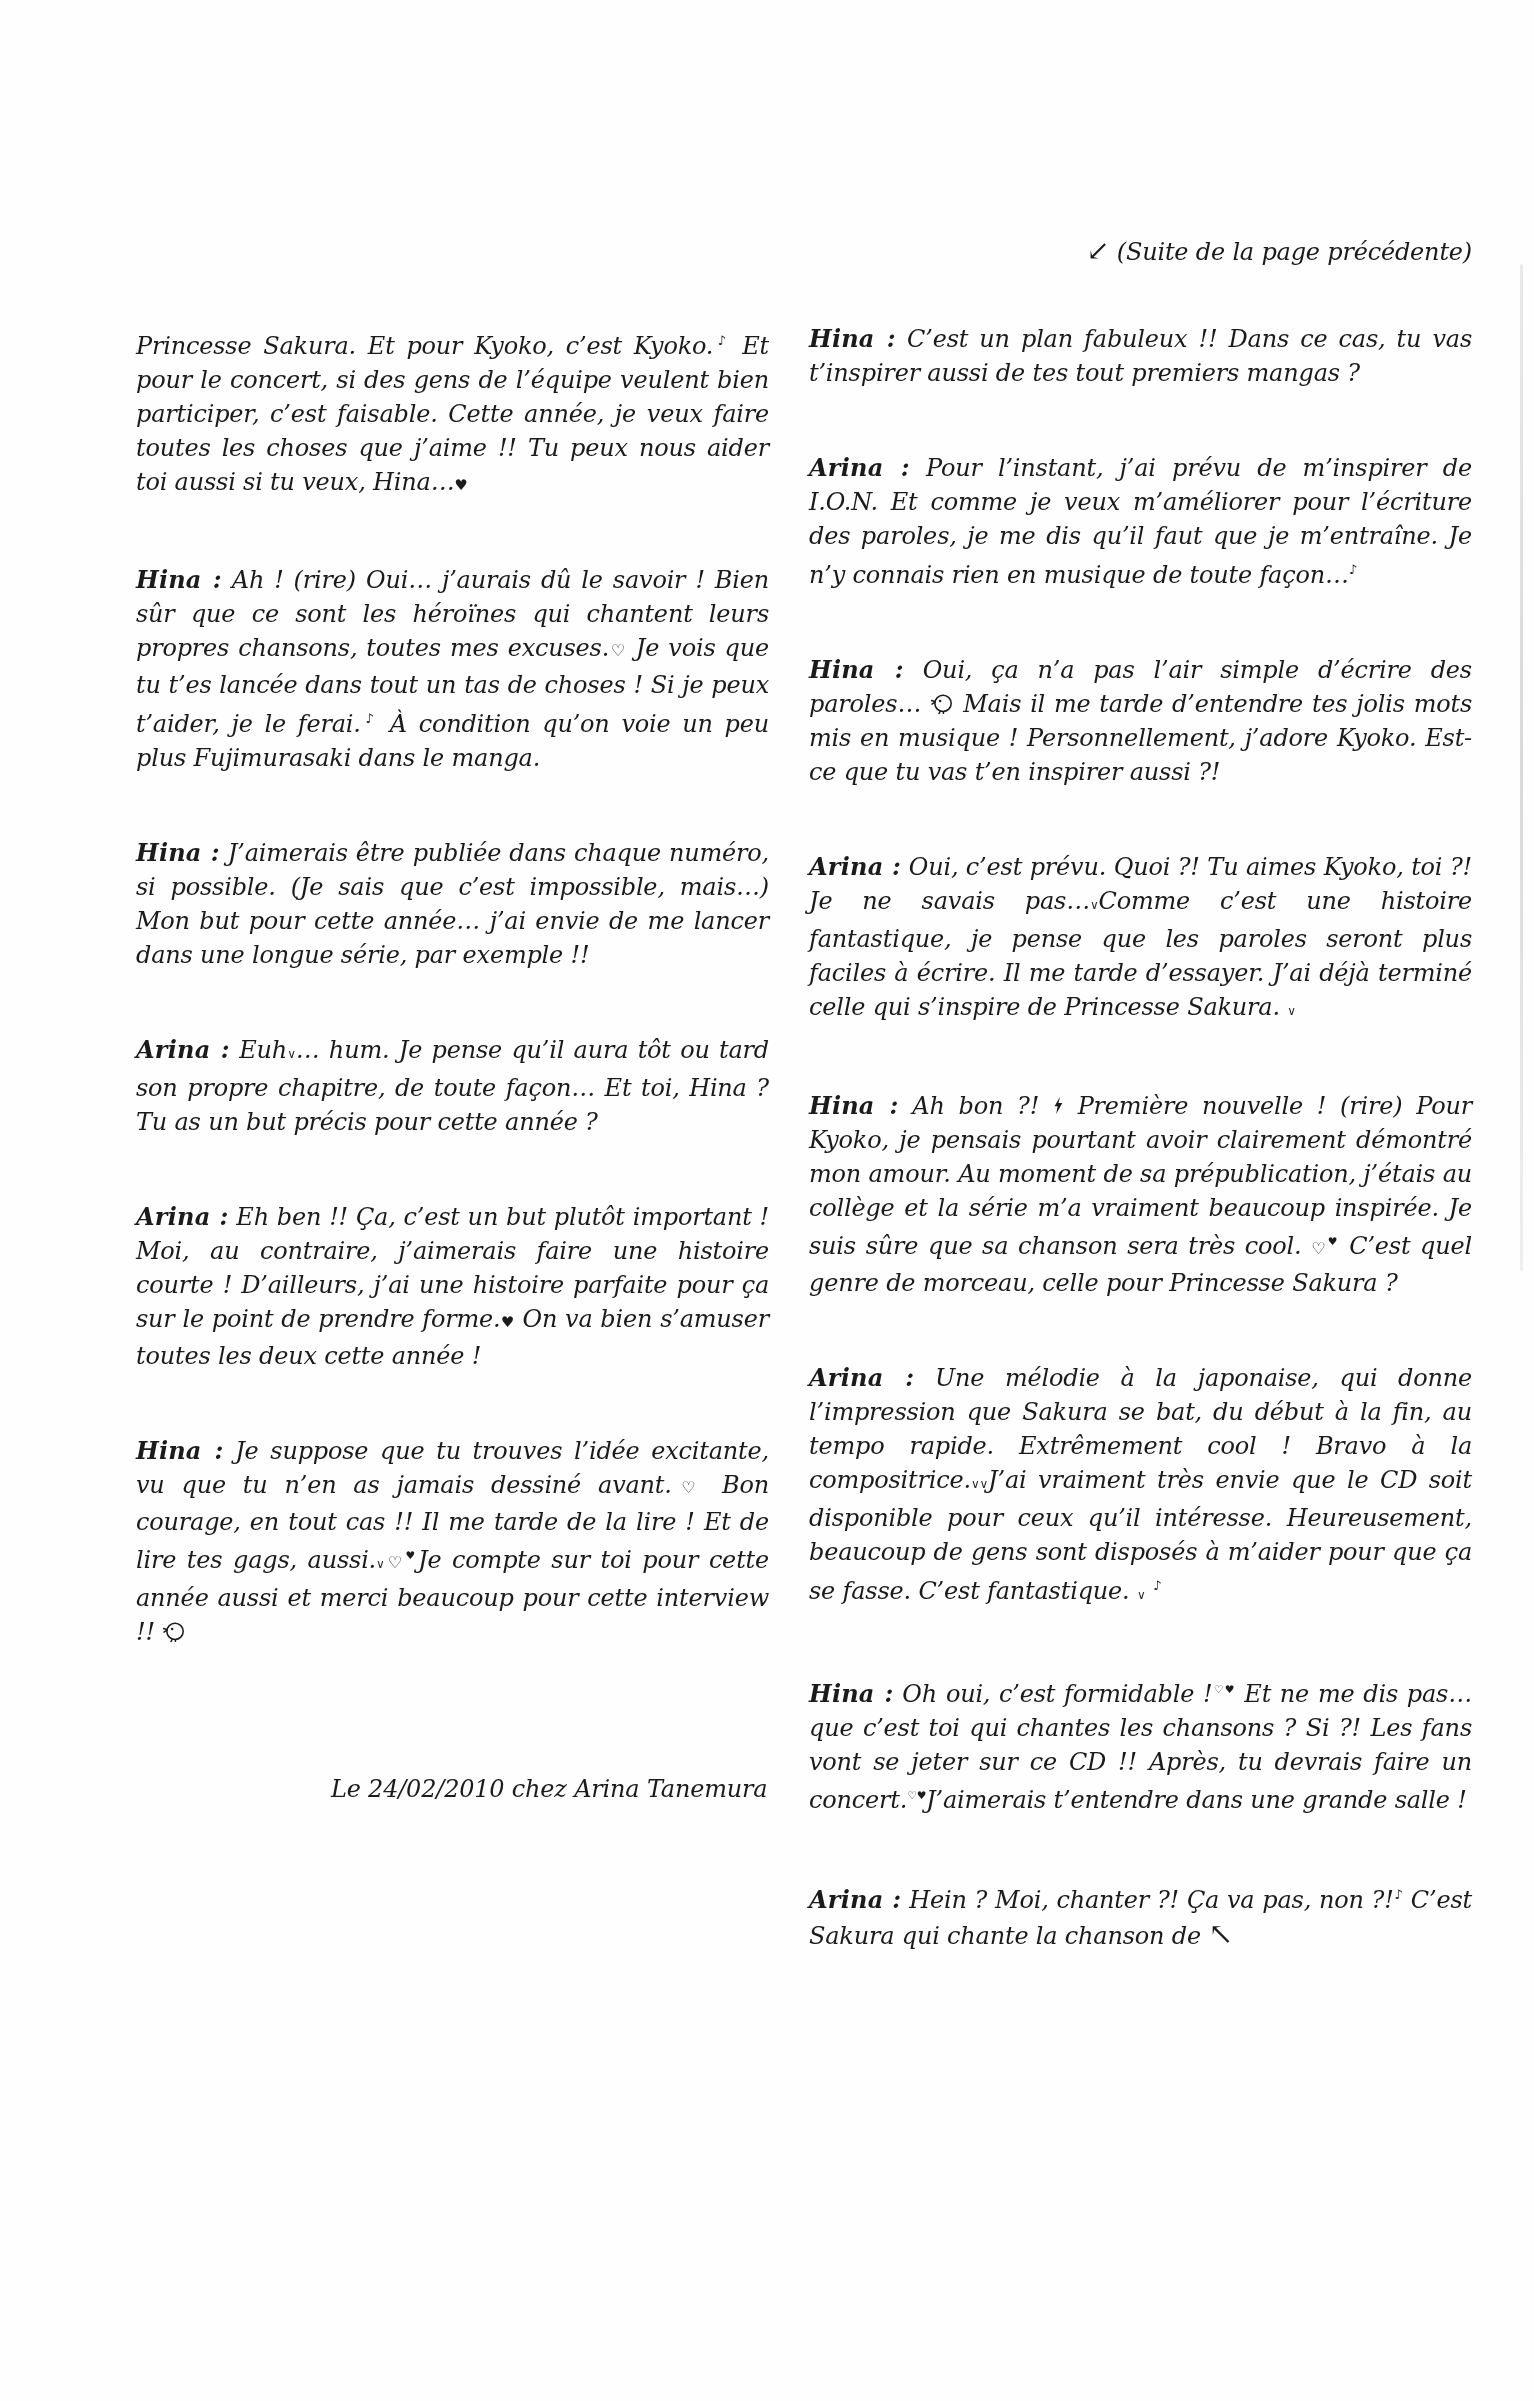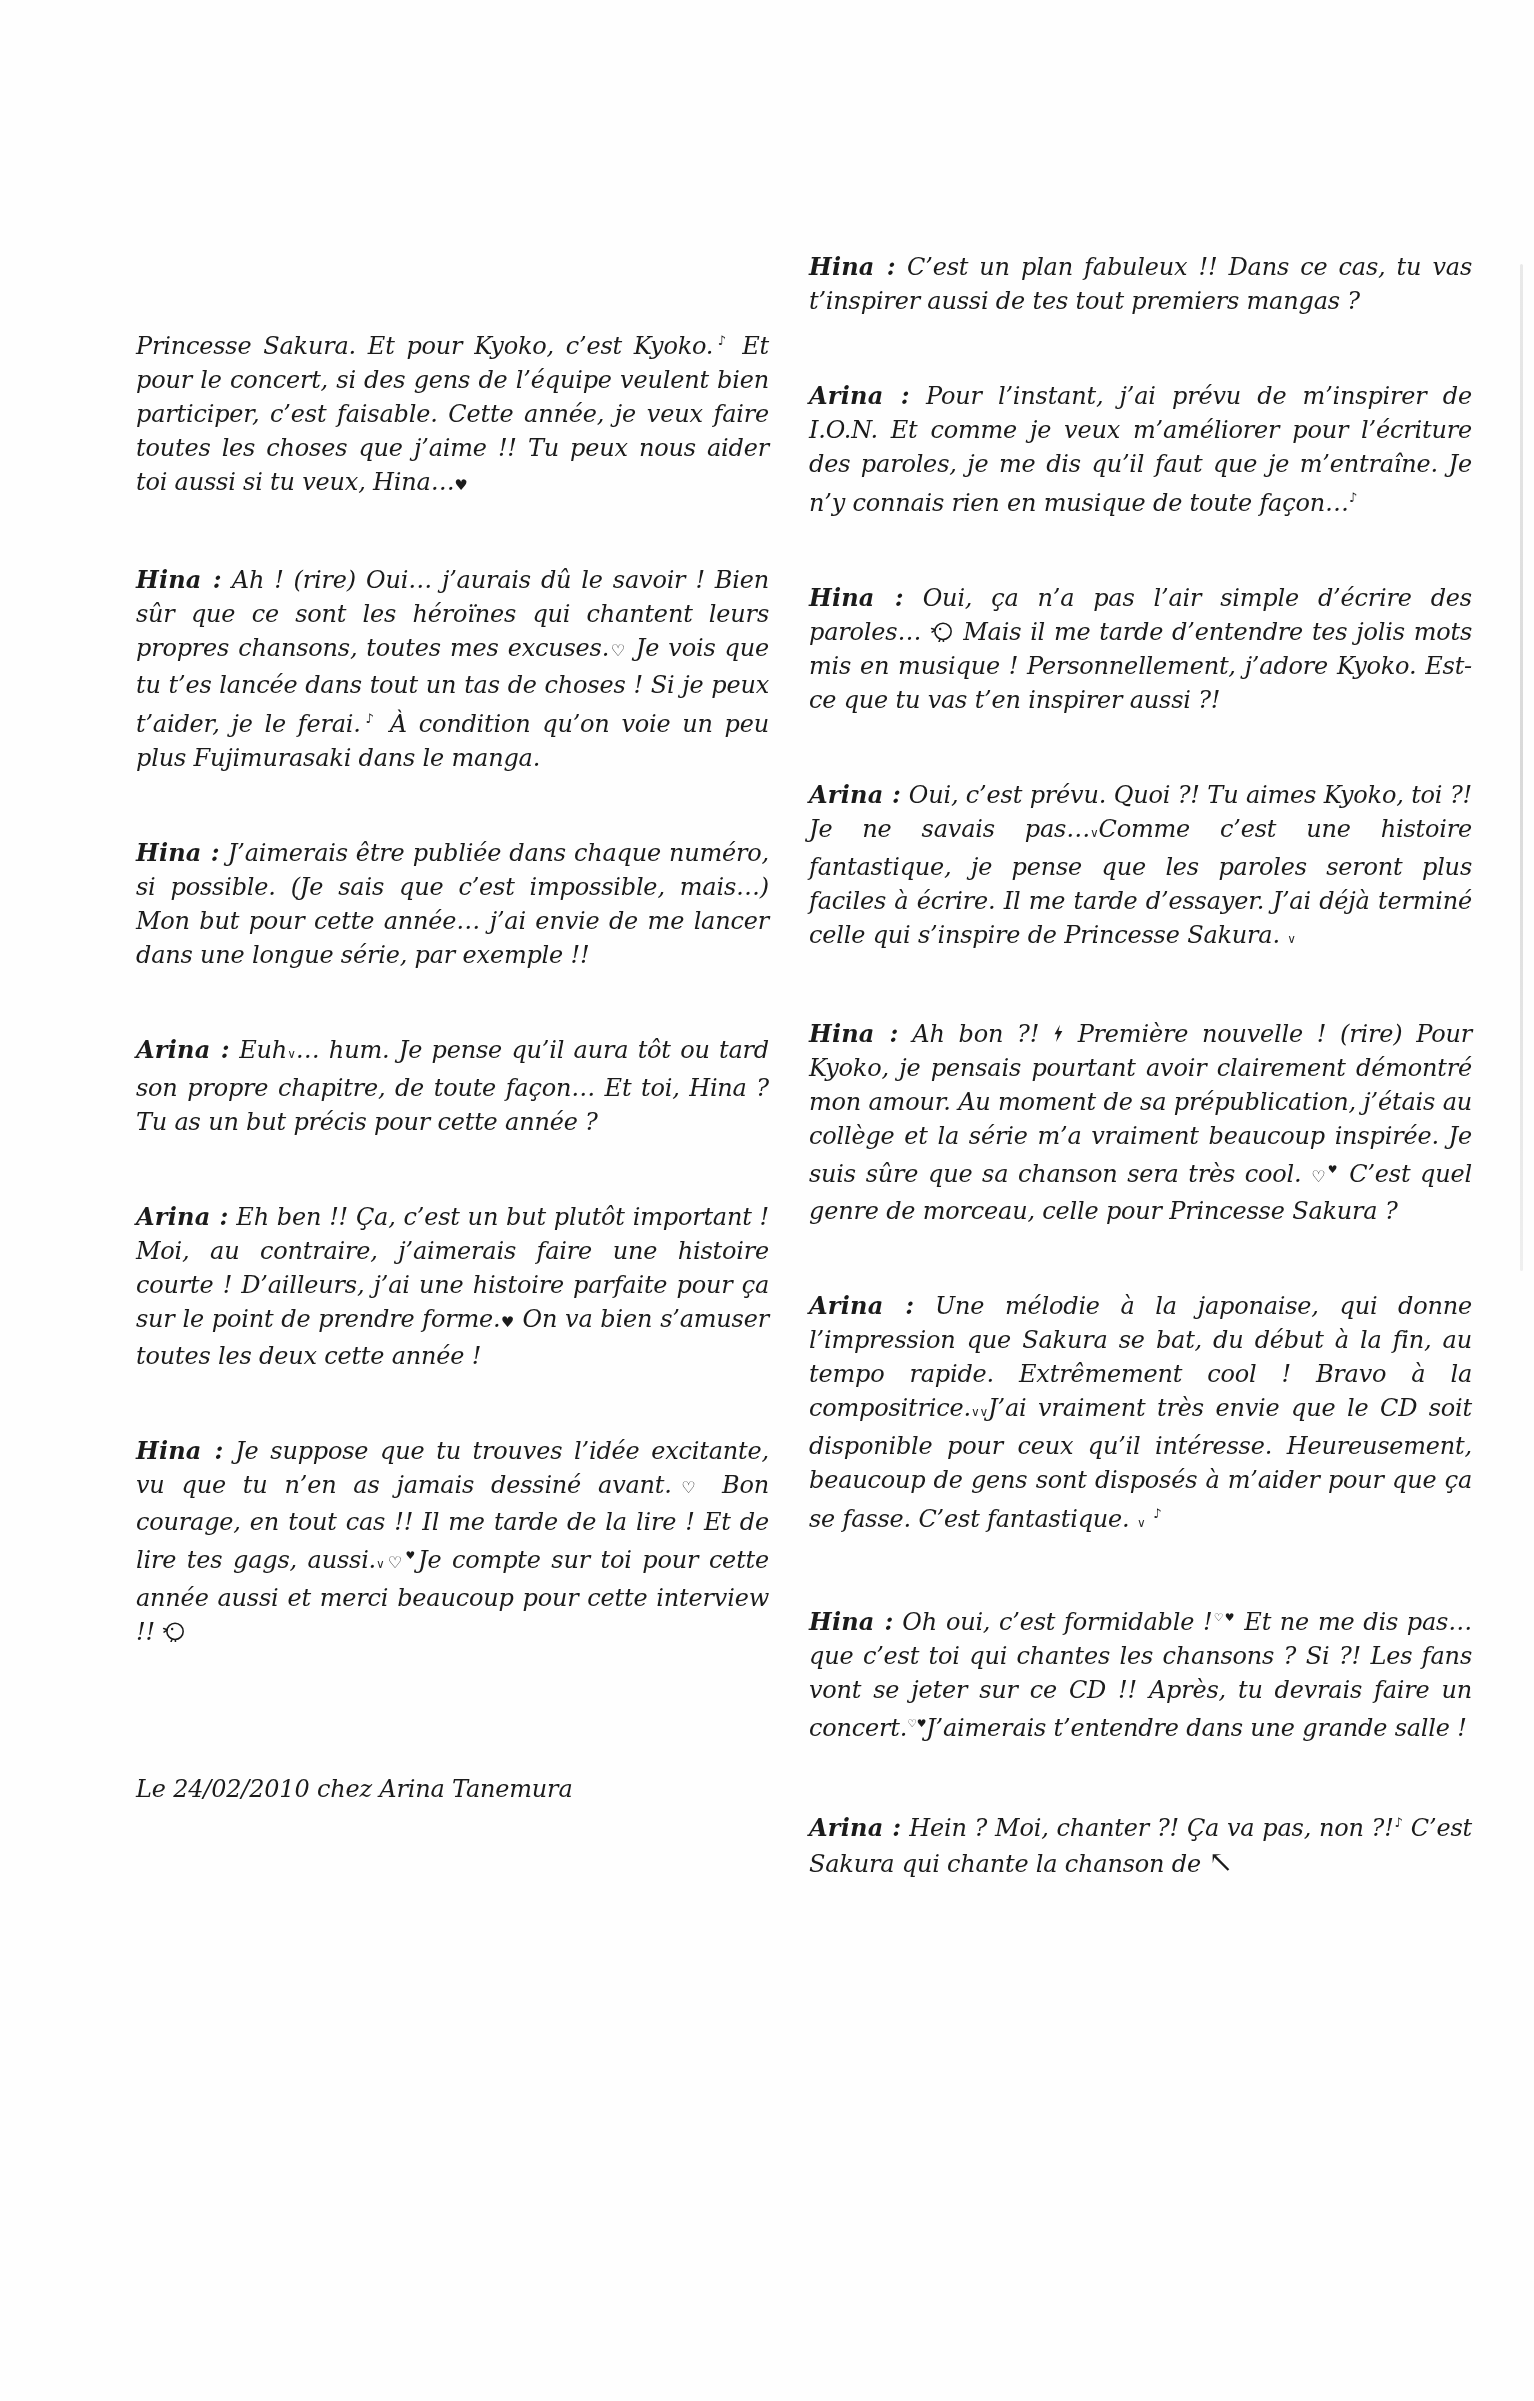--- a/index.html
+++ b/index.html
@@ -14,21 +14,21 @@
   }
   .page{position:absolute;inset:0;background:#fefefe;}
   .page-edge{position:absolute;right:11.2px;top:264px;width:2.4px;height:1007px;
     background:linear-gradient(#e9e9e9,#d9d9d9,#efefef);border-radius:1.6px;}
   .col{position:absolute;font-size:24px;line-height:34px;letter-spacing:-0.2px;}
   .col-left{left:136px;top:308px;width:633px;}
   .col-right{left:809px;top:234px;width:663px;}
   .para{text-align:justify;margin:16px 0 61px 0;}
   .speaker{font-weight:700;letter-spacing:0.2px;}
   .cont-note{text-align:right;margin:0 0 53px 0;white-space:nowrap;}
-  .date-line{margin-top:123px;padding-right:1.6px;}
+  .date-line{margin-top:123px;text-align:right;padding-right:1.6px;}
   .ic{font-style:normal;}
   .ic-note{font-size:0.55em;vertical-align:super;letter-spacing:0;}
   .ic-heart{font-size:0.62em;}
   .ic-heart-o{font-size:0.68em;}
   .ic-sup{font-size:0.45em;vertical-align:super;}
   .ic-v{font-size:0.5em;opacity:0.95;}
   .ic-arrow{font-size:1.15em;}
   .ic-arrow-big{font-size:1.25em;}
   svg.ic-bolt{height:0.78em;width:auto;display:inline-block;vertical-align:-0.8px;}
   svg.ic-bolt path{fill:#1b1b1b;}
@@ -53,20 +53,24 @@
             <circle cx="16" cy="14" r="10"></circle>
             <circle class="f" cx="12.5" cy="11" r="1.5"></circle>
             <path d="M6.5 12 L2 10.5 M6.5 12 L2.5 14.8"></path>
             <path d="M12 24.5 L11 27 M16.5 24.8 L16.5 27.4"></path>
           </svg></div>
       </div>
     <div class="date-line">Le 24/02/2010 chez Arina Tanemura</div>
   </div>
 
   <div class="col col-right">
+    <div class="cont-note">
+      <span class="ic ic-arrow">↙</span>
+      <span>(Suite de la page précédente)</span>
+    </div>
     <div id="right-paras">
         <div class="para"><span class="speaker">Hina :</span> C’est un plan fabuleux !! Dans ce cas, tu vas t’inspirer aussi de tes tout premiers mangas ?</div>
         <div class="para"><span class="speaker">Arina :</span> Pour l’instant, j’ai prévu de m’inspirer de I.O.N. Et comme je veux m’améliorer pour l’écriture des paroles, je me dis qu’il faut que je m’entraîne. Je n’y connais rien en musique de toute façon…<span class="ic ic-note">♪</span></div>
         <div class="para"><span class="speaker">Hina :</span> Oui, ça n’a pas l’air simple d’écrire des paroles… <svg class="ic ic-chick" viewBox="0 0 30 28">
             <circle cx="16" cy="14" r="10"></circle>
             <circle class="f" cx="12.5" cy="11" r="1.5"></circle>
             <path d="M6.5 12 L2 10.5 M6.5 12 L2.5 14.8"></path>
             <path d="M12 24.5 L11 27 M16.5 24.8 L16.5 27.4"></path>
           </svg> Mais il me tarde d’entendre tes jolis mots mis en musique ! Personnellement, j’adore Kyoko. Est-ce que tu vas t’en inspirer aussi ?!</div>
         <div class="para"><span class="speaker">Arina :</span> Oui, c’est prévu. Quoi ?! Tu aimes Kyoko, toi ?! Je ne savais pas…<span class="ic ic-v">∨</span>Comme c’est une histoire fantastique, je pense que les paroles seront plus faciles à écrire. Il me tarde d’essayer. J’ai déjà terminé celle qui s’inspire de Princesse Sakura. <span class="ic ic-v">∨</span></div>

